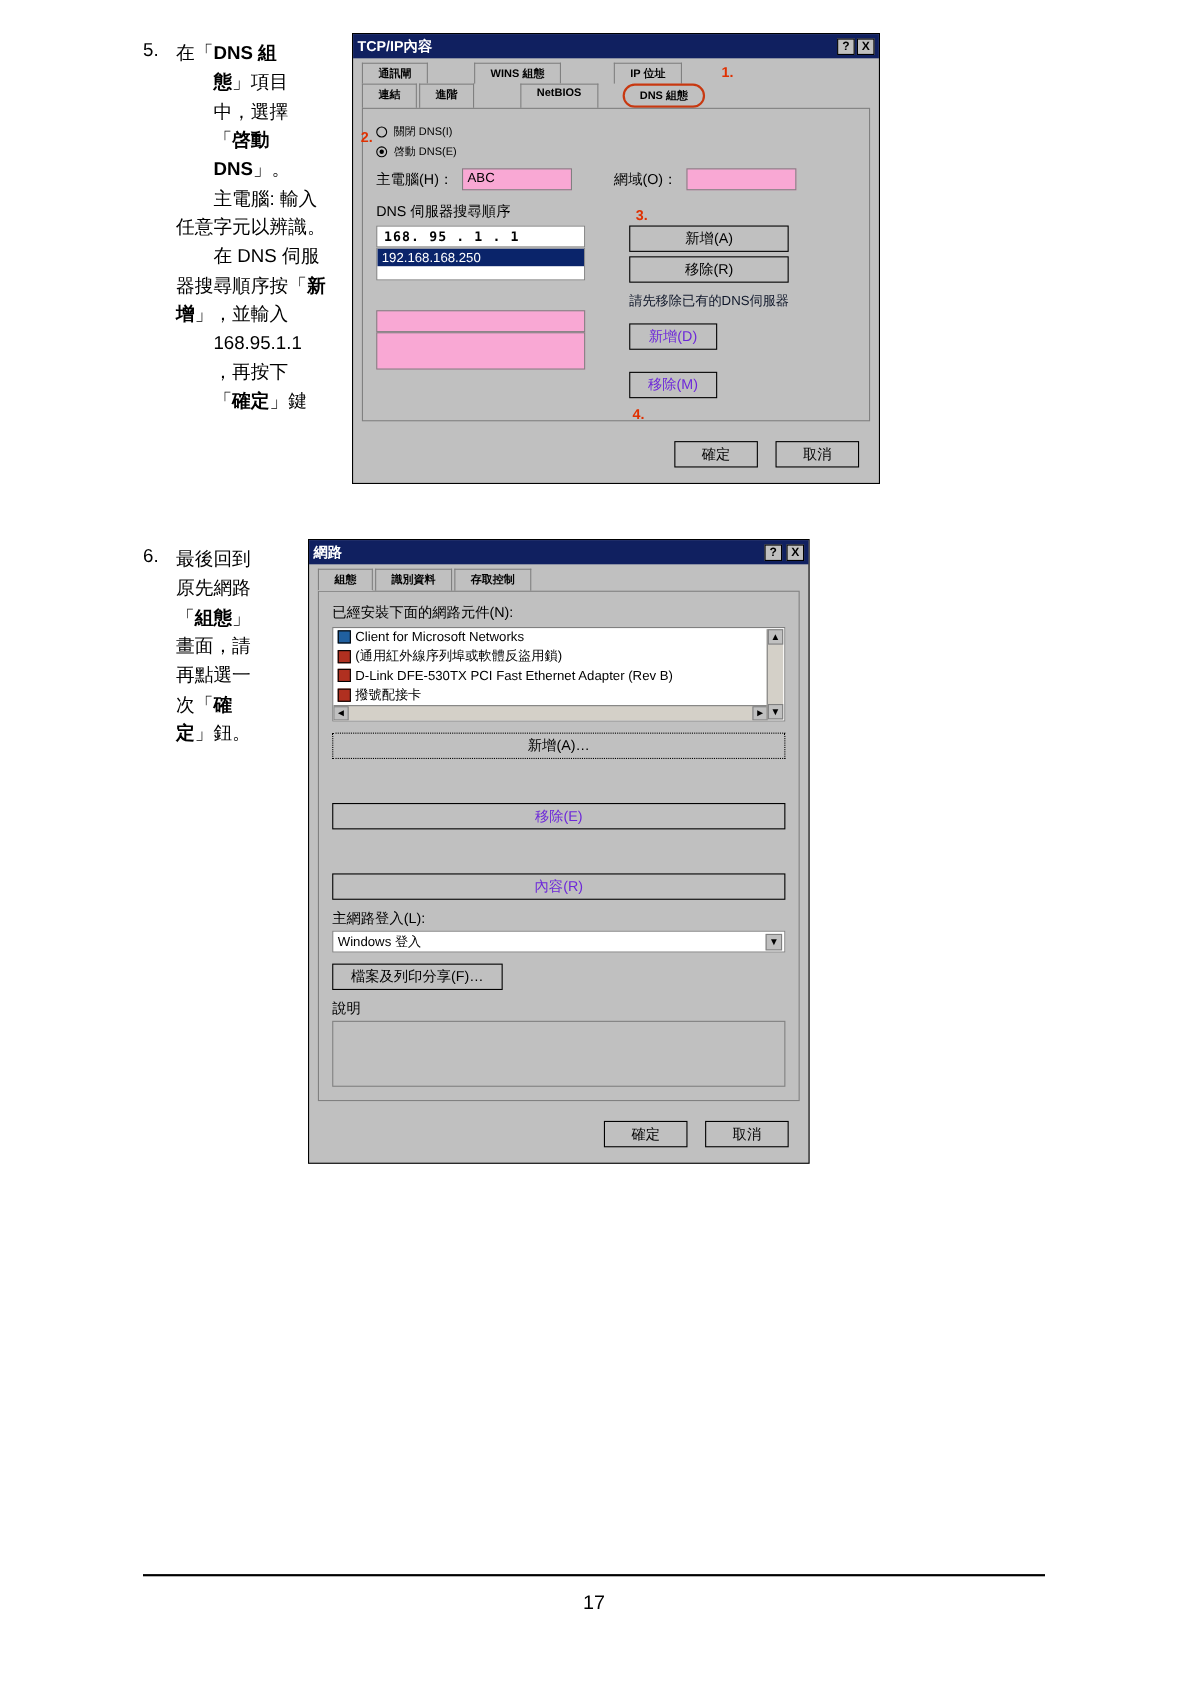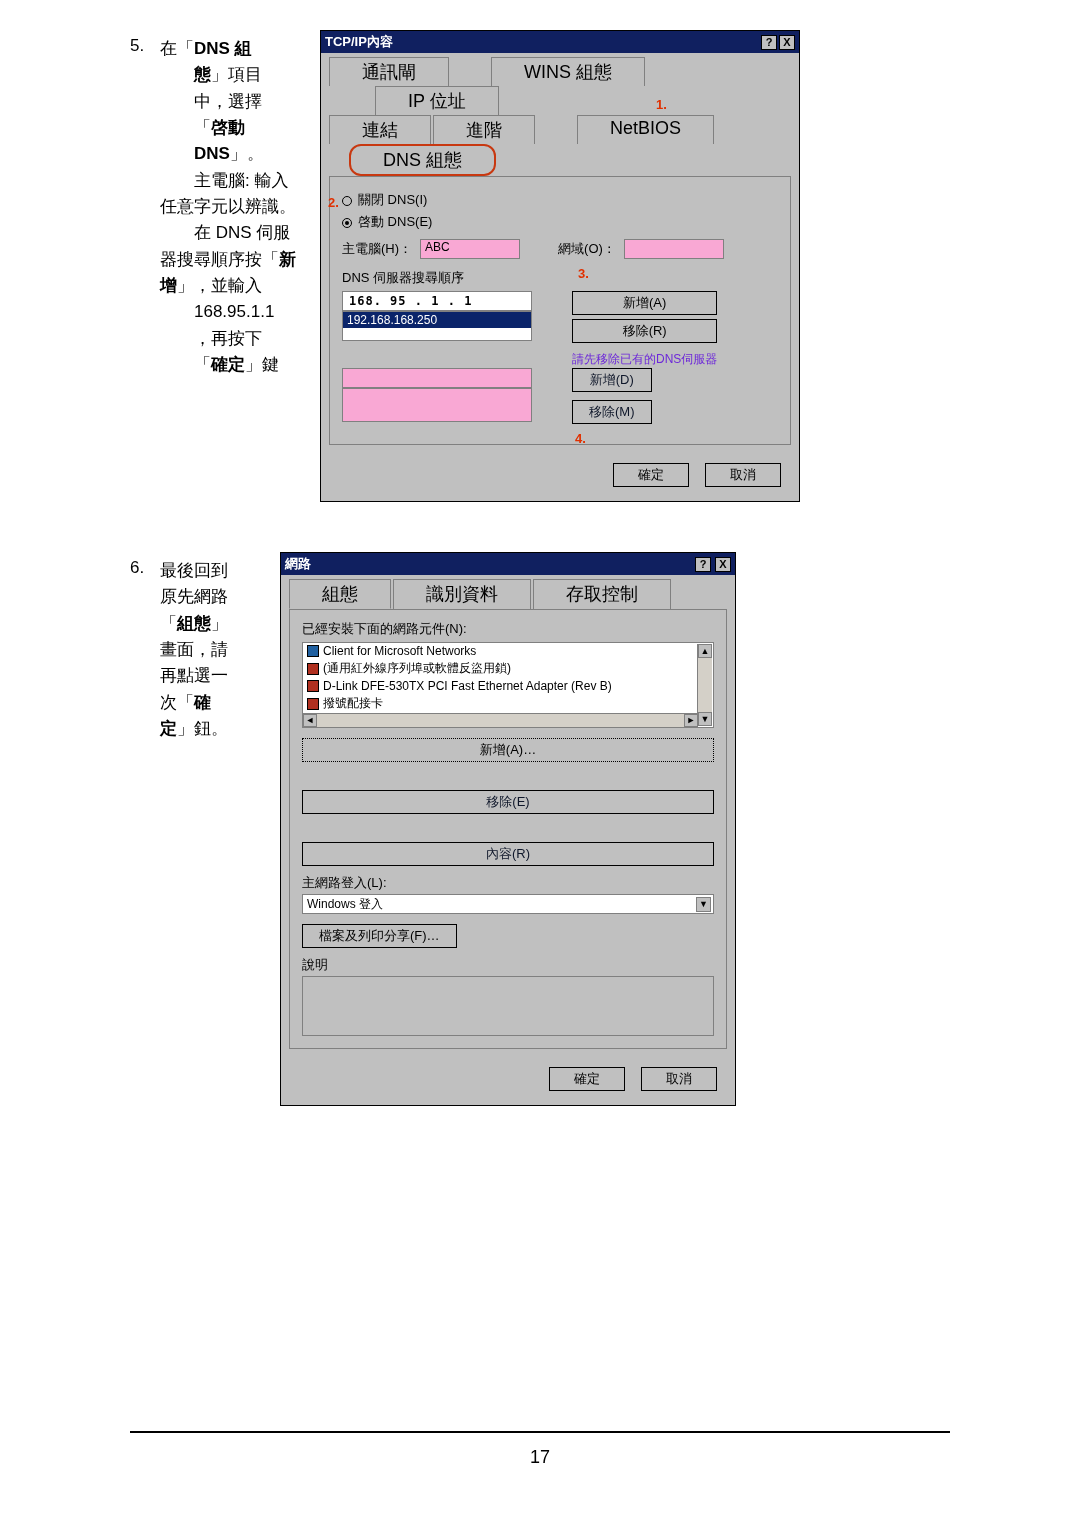--- a/index.html
+++ b/index.html
@@ -74,38 +74,39 @@
 
     .tabs-row {
       display: flex;
       padding: 4px 8px 0 8px;
       flex-wrap: wrap;
     }
     .tab {
       border: 1px solid #808080;
       border-bottom: none;
       background: #c0c0c0;
-      padding: 2px 32px;
+      padding: 2px 14px;
       margin-right: 2px;
-      font-size: 18px;
+      font-size: 10px;
       white-space: nowrap;
+      font-weight: bold;
     }
     .tab.active { background: #c0c0c0; border-bottom: 1px solid #c0c0c0; position: relative; z-index: 2; }
     .tab.circled {
       border: 2px solid #c83810;
       border-radius: 12px;
     }
     .tabpanel {
       margin: 0 8px 8px 8px;
       border: 1px solid #808080;
       padding: 10px 12px 20px 12px;
       position: relative;
     }
 
-    .radio-row { margin: 4px 0; font-size: 13px; }
+    .radio-row { margin: 4px 0; font-size: 10px; }
     .radio { display: inline-block; width: 10px; height: 10px; border: 1px solid #000; border-radius: 50%; margin-right: 6px; vertical-align: middle; }
     .radio.sel::after { content: ""; display: block; width: 4px; height: 4px; background: #000; border-radius: 50%; margin: 2px; }
 
     .field-row { display: flex; align-items: center; margin: 8px 0; gap: 8px; }
     .lbl { font-size: 13px; }
     .inp {
       border: 1px solid #808080;
       background: #f9a8d4;
       height: 20px;
       padding: 0 4px;
@@ -143,24 +144,24 @@
       font-size: 12px;
     }
     .btn9x {
       border: 1px solid #000;
       background: #c0c0c0;
       padding: 2px 16px;
       font-size: 13px;
       min-width: 76px;
       text-align: center;
     }
-    .btn9x.disabled { color: #0f172a; }
+    .btn9x.disabled { color: #6d28d9; margin-top: 12px; }
 
     .note-link {
-      color: #6d28d9;
+      color: #0f172a;
       font-size: 12px;
       margin-top: 4px;
     }
 
     .dlg-btnrow {
       display: flex;
       justify-content: flex-end;
       gap: 16px;
       padding: 10px 18px 14px;
     }

